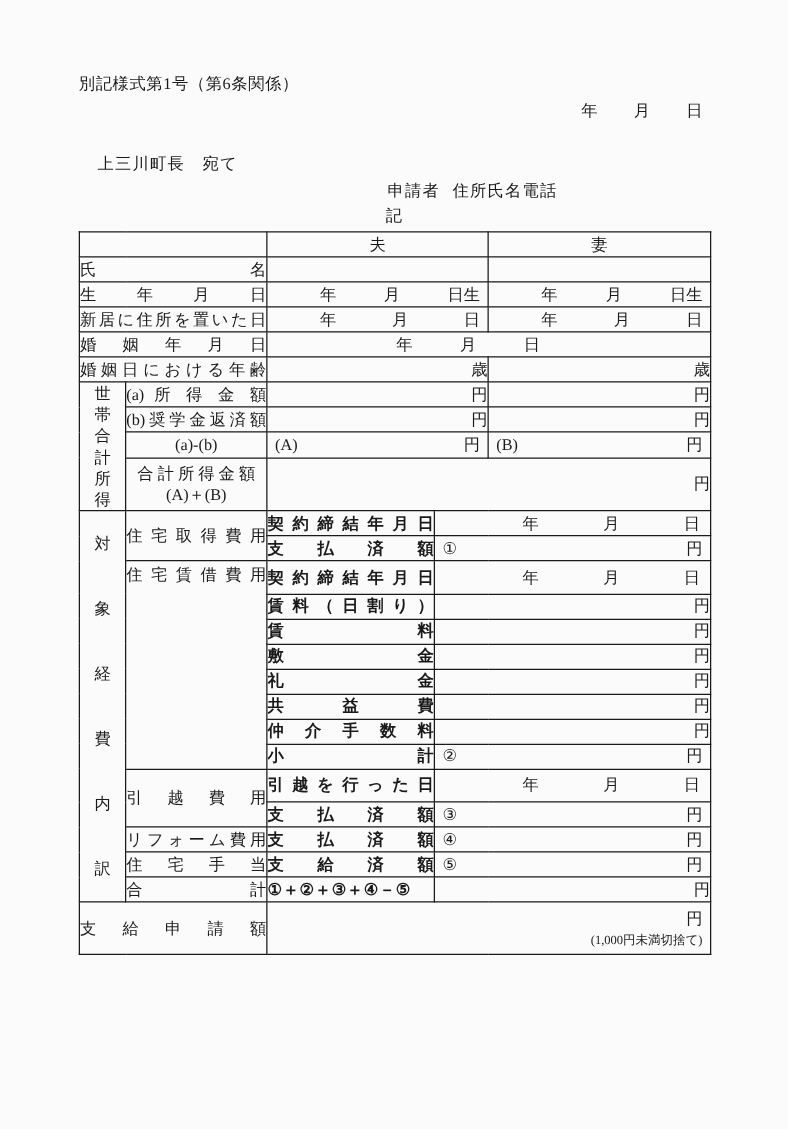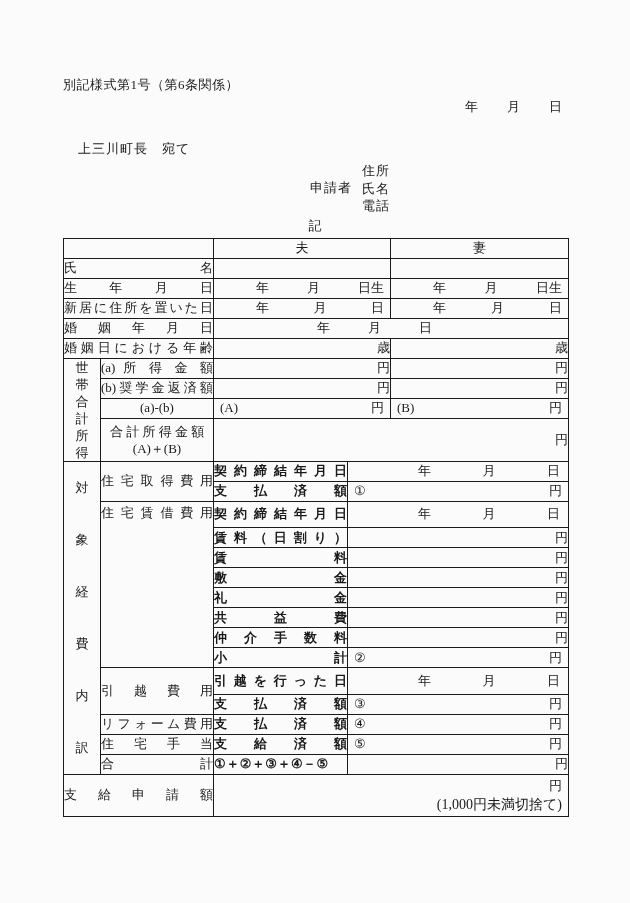--- a/index.html
+++ b/index.html
@@ -5,31 +5,31 @@
   * { margin: 0; padding: 0; box-sizing: border-box; }
   html, body { width: 630px; }
   body {
     width: 630px; height: 903px;
     background: #fbfbfb;
     color: #1a1a1a;
     font-family: "Liberation Serif", "DejaVu Serif", serif;
     font-size: 13px;
     overflow: hidden;
   }
-  .sheet { padding-top: 76px; }
+  .sheet { padding-top: 58px; }
   .form-number { margin-left: 63px; letter-spacing: 0.5px; }
   .doc-title { text-align: center; margin-top: 22px; letter-spacing: 0.5px; }
   .date-line {
     display: flex; justify-content: flex-end;
     gap: 29px; padding-right: 68px; margin-top: 4px;
   }
   .addressee { margin-left: 78px; margin-top: 24px; letter-spacing: 1px; }
   .applicant { display: flex; align-items: center; margin-left: 310px; margin-top: 4px; }
   .applicant-label { margin-right: 10px; letter-spacing: 1px; }
-  .applicant-fields { display: flex; flex-direction: column; line-height: 17.5px; letter-spacing: 1px; }
+  .applicant-fields { display: flex; line-height: 17.5px; letter-spacing: 1px; }
   .statement {
     margin: 5px 62px 0 63px;
     text-indent: 1em;
     line-height: 19.5px;
     letter-spacing: 0.4px;
     text-align: justify;
   }
   .record-heading { text-align: center; margin-top: 2px; }
 
   table.app-table {
@@ -60,21 +60,21 @@
   .cc { display: flex; align-items: center; height: 100%; }
   .date-top { justify-content: space-between; padding-left: 42px; padding-right: 6px; }
   .date-span { padding-left: 103px; gap: 38px; }
   .date-bottom { justify-content: space-between; padding-left: 70px; padding-right: 8px; }
   .tag-unit { justify-content: space-between; padding: 0 6px; }
   .formula { padding-left: 4px; letter-spacing: 0.5px; margin-top: 16px; }
   .req-cell {
     display: flex; flex-direction: column; justify-content: center;
     align-items: flex-end; height: 100%; padding-right: 6px;
   }
-  .req-note { font-size: 14px; margin-top: 1px; }
+  .req-note { font-size: 10px; margin-top: 1px; }
 </style>
 </head>
 <body>
 
 <div class="sheet">
 
   <div class="form-number">別記様式第1号（第6条関係）</div>
 
 
   <div class="date-line">

